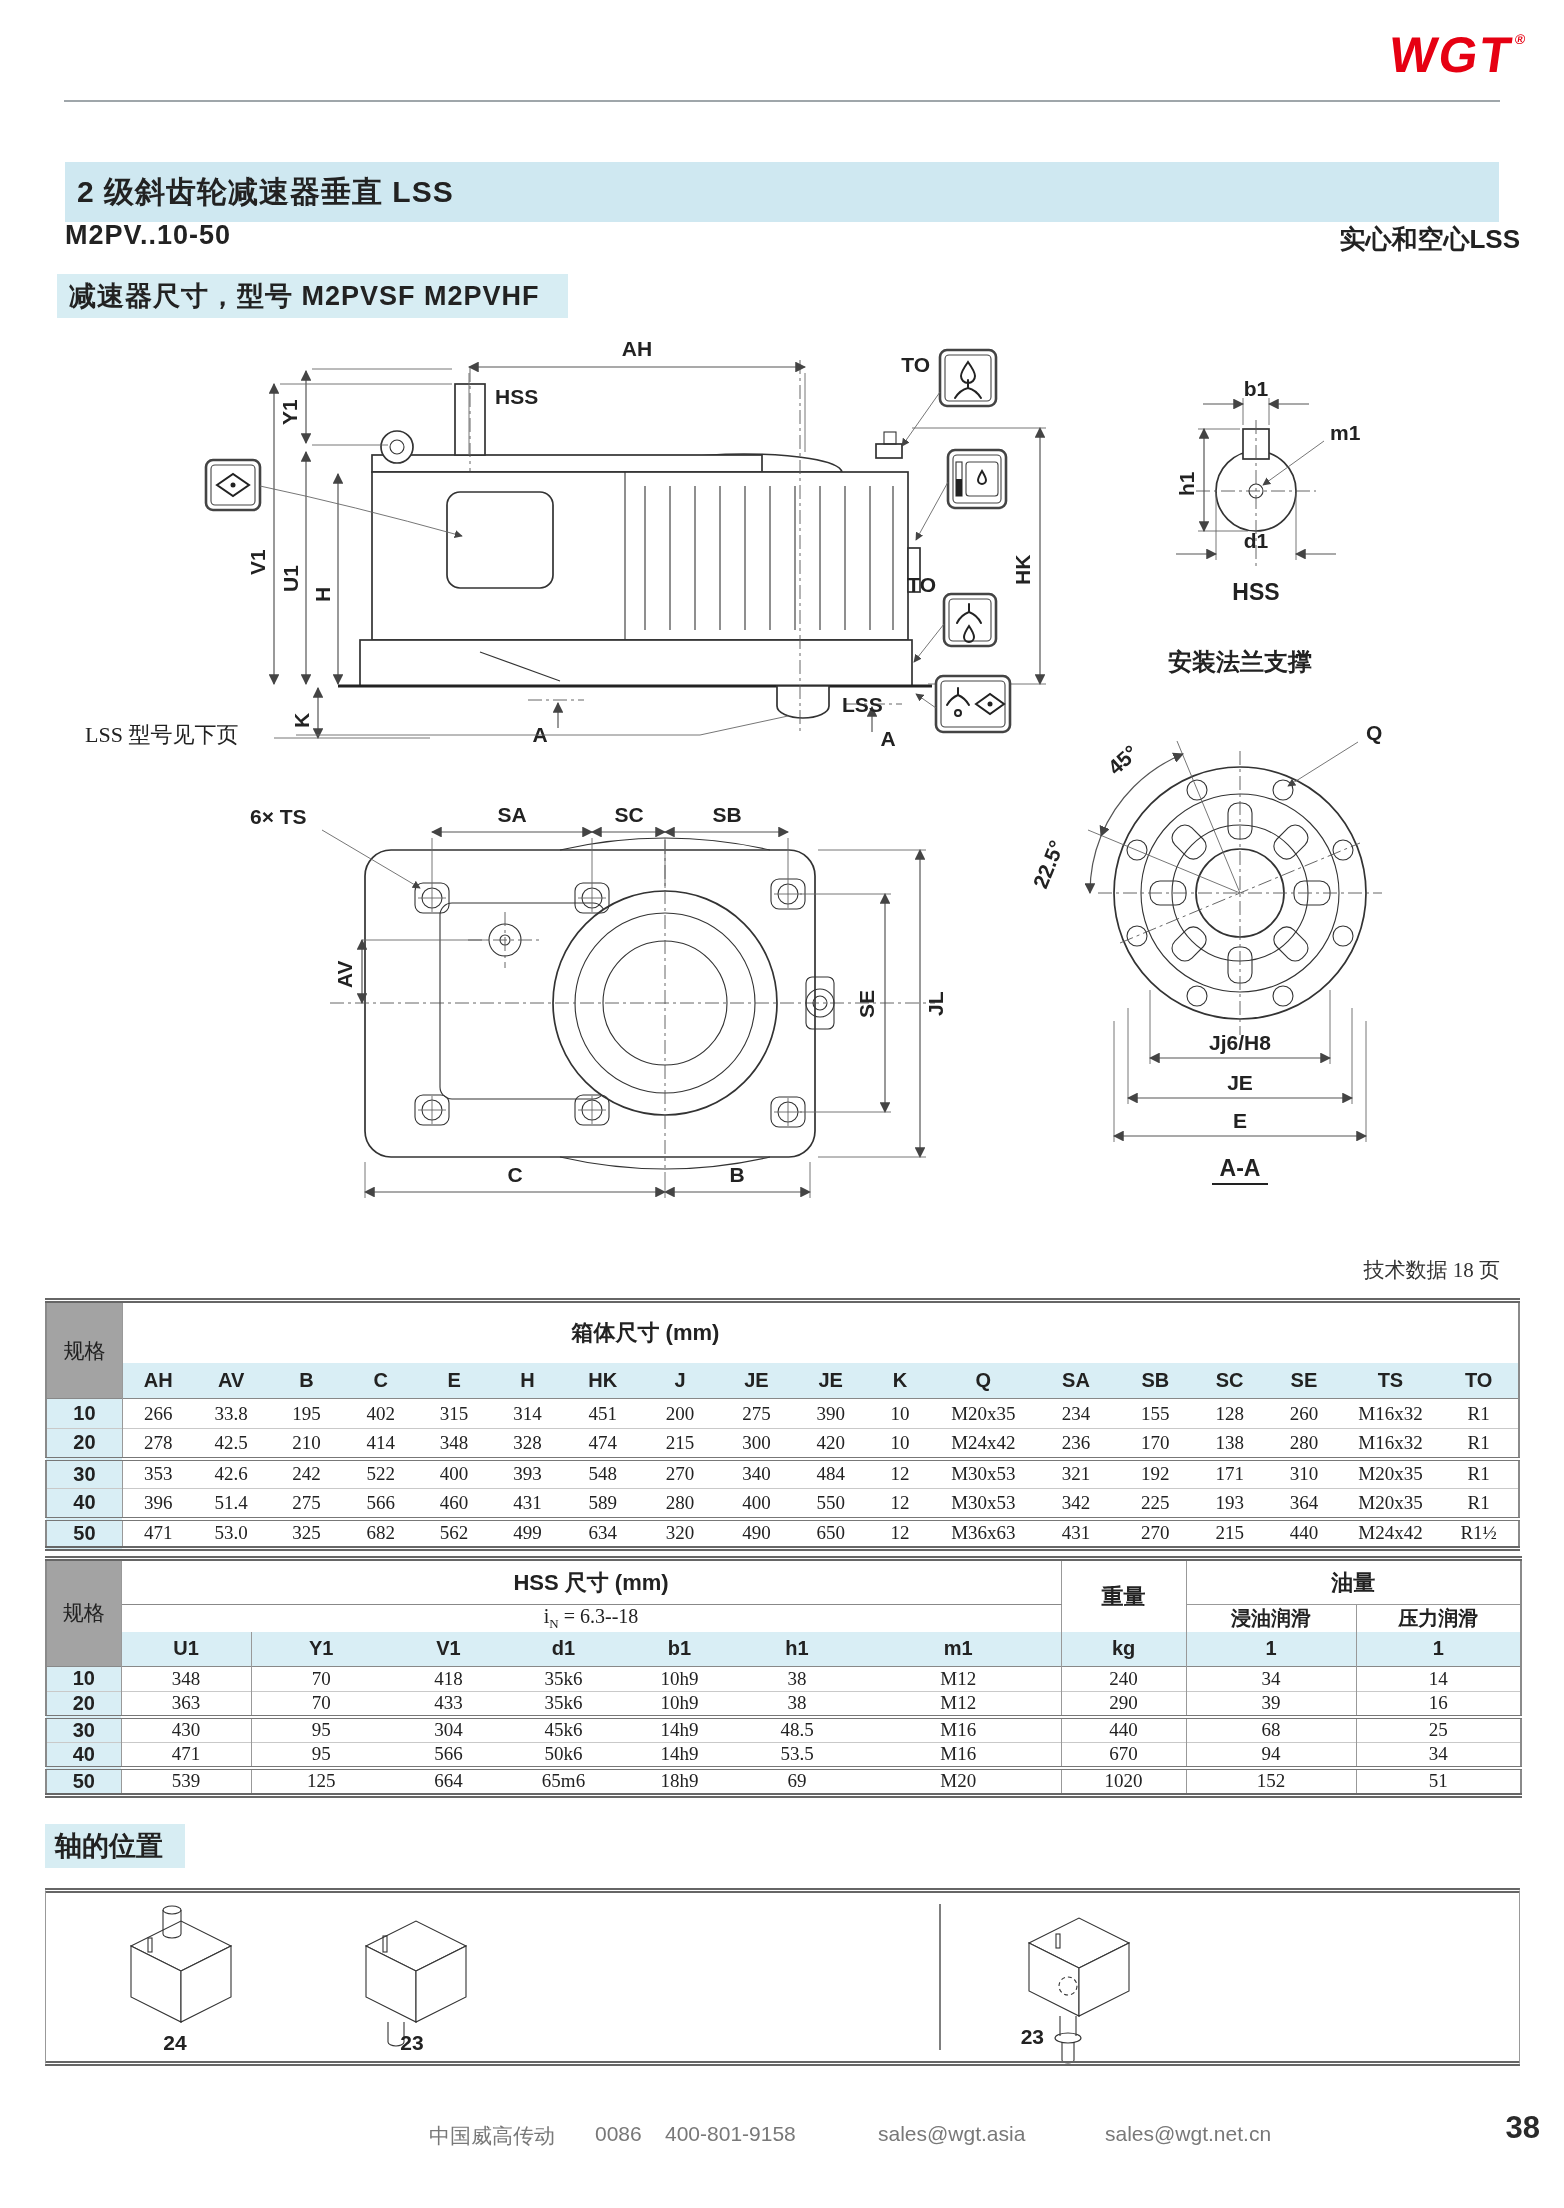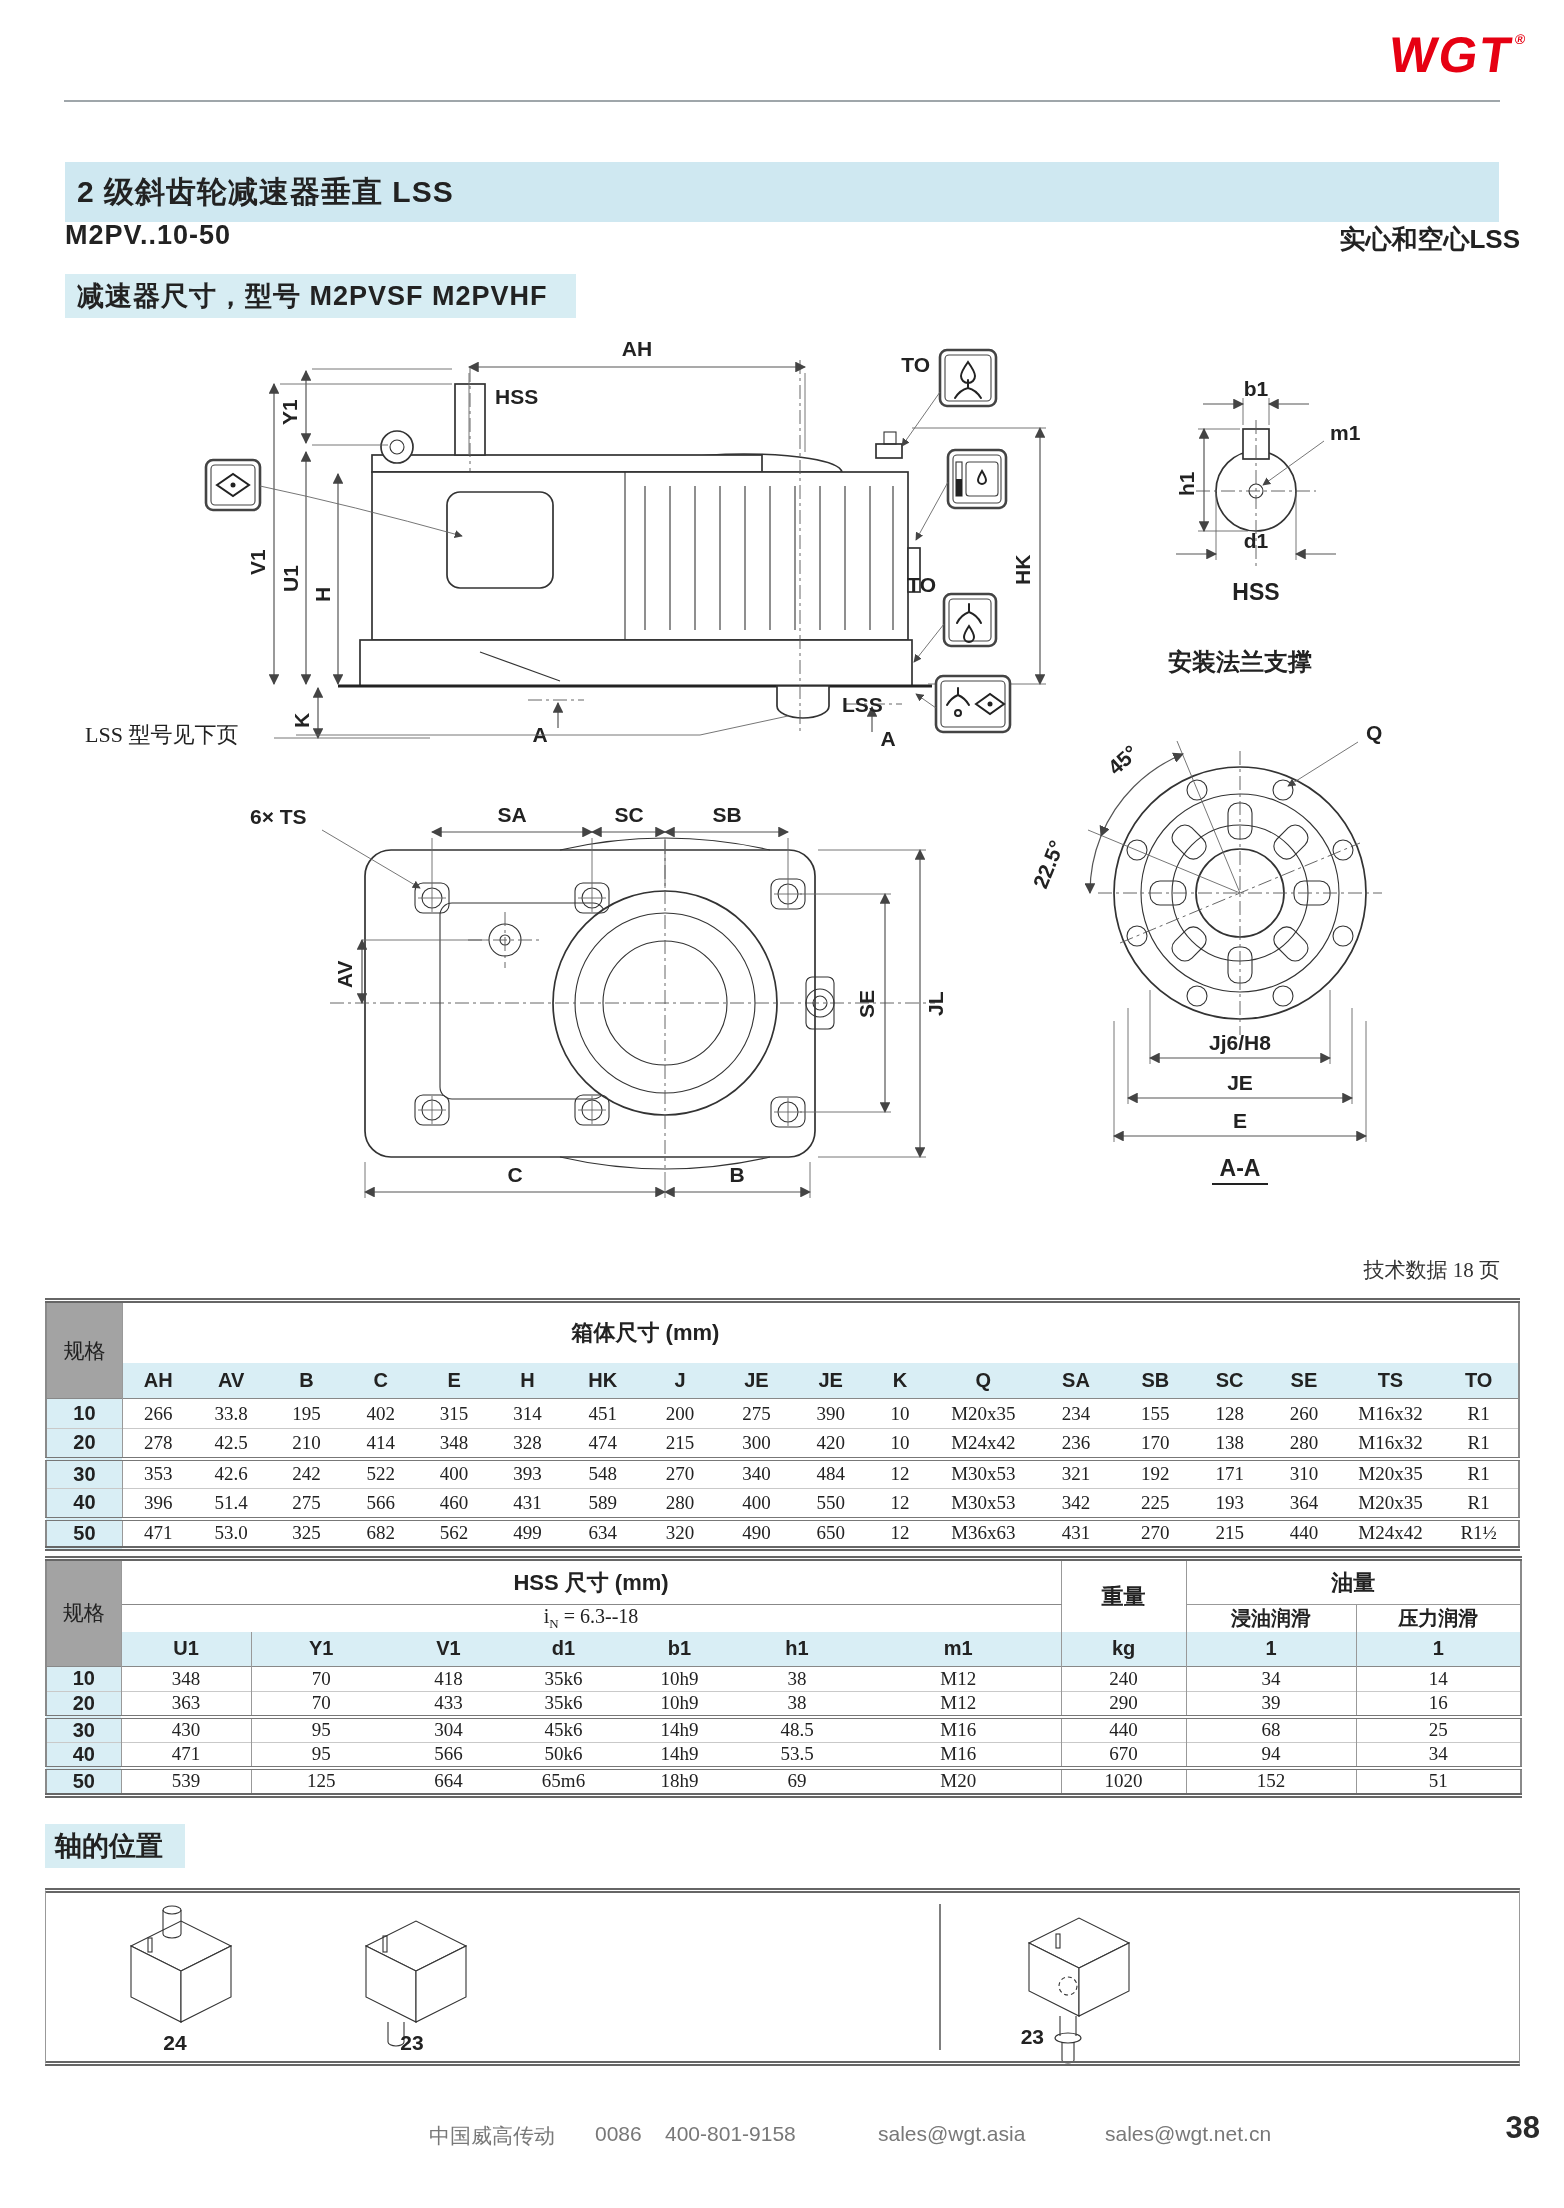--- a/index.html
+++ b/index.html
@@ -10,21 +10,21 @@
   }
   
   .logo { position:absolute; top:26px; left:1390px; color:#e60012; font-weight:800;
           font-size:50px; letter-spacing:2px; transform:skewX(-8deg); }
   .logo sup { font-size:14px; vertical-align:28px; letter-spacing:0; }
   .hrule { position:absolute; top:100px; left:64px; width:1436px; height:2px; background:#9fa6aa; }
   .banner { position:absolute; top:133px; left:65px; width:1434px; height:60px; background:#cfe8f1;
             font-size:30px; font-weight:bold; line-height:60px; padding-left:12px; letter-spacing:1px;margin-top:29px; }
   .model-left { position:absolute; top:220px; left:65px; font-size:27px; font-weight:600; letter-spacing:1px; }
   .model-right { position:absolute; top:222px; right:44px; font-size:26px; font-weight:bold; }
-  .subtitle { position:absolute; top:274px; left:65px; height:44px; background:#d7edf3;
+  .subtitle { position:absolute; top:274px; left:57px; height:44px; background:#d7edf3;
               font-size:27px; font-weight:bold; line-height:44px; padding:0 28px 0 12px; letter-spacing:1px; }
   .technote { position:absolute; top:1256px; left:1150px; width:350px; text-align:right;
               font-family:"Liberation Serif", serif; font-size:21px; color:#333; }
   
   svg.draw { position:absolute; left:0; top:0; width:1564px; height:2208px; }
   .body  { stroke:#333; stroke-width:1.7; fill:#fff; }
   .body2 { stroke:#333; stroke-width:1.1; fill:none; }
   .dim   { stroke:#555; stroke-width:1.2; fill:none; }
   .thin  { stroke:#666; stroke-width:0.9; fill:none; }
   .cl    { stroke:#555; stroke-width:0.9; fill:none; stroke-dasharray:14 4 3 4; }

